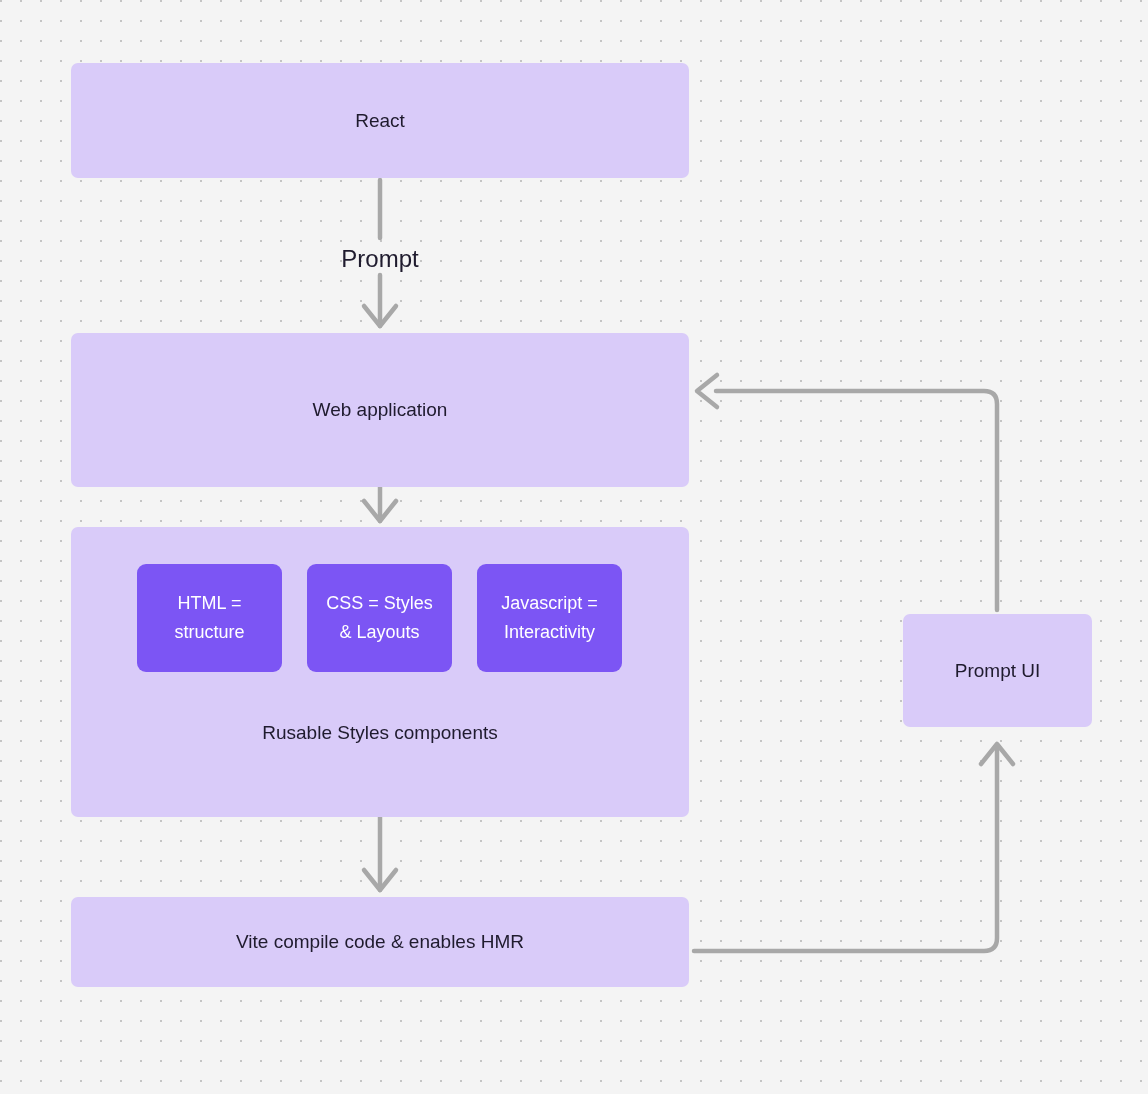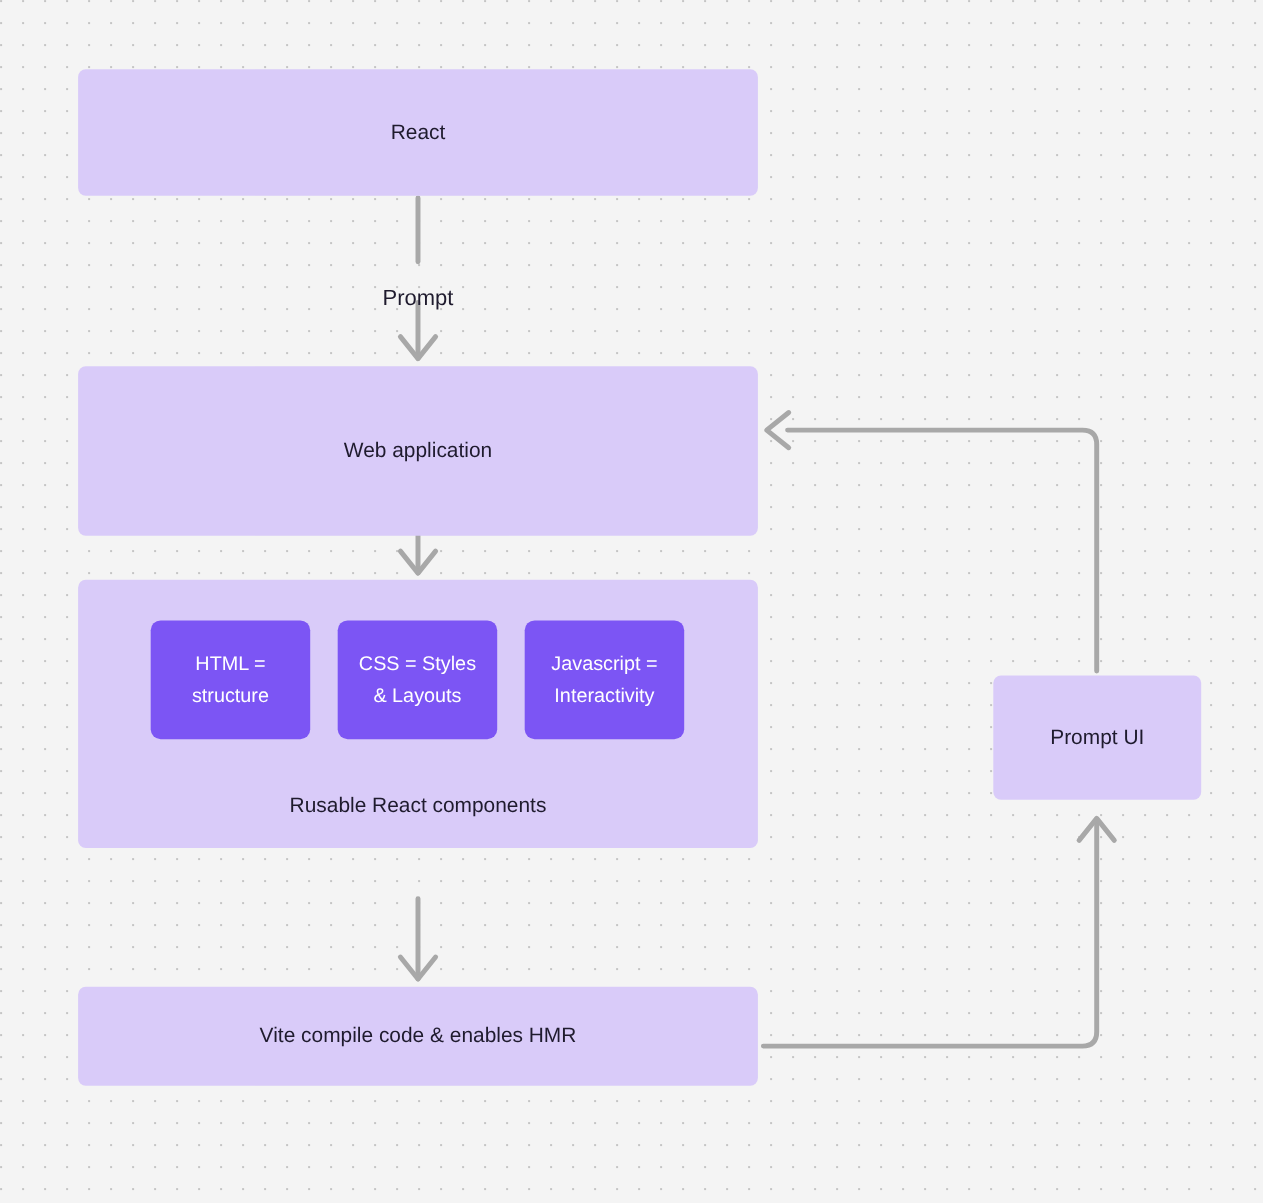--- a/index.html
+++ b/index.html
@@ -61,26 +61,25 @@
   }
   .group-caption {
     position: absolute;
     width: 100%;
     text-align: center;
     font-size: 19px;
     color: #1f1b2e;
   }
   .edge-label {
     position: absolute;
-    font-size: 20px;
+    font-size: 24px;
     color: #1f1b2e;
     background: transparent;
     text-align: center;
     white-space: nowrap;
-    margin-top: 15px;
   }
 </style>
 </head>
 <body>
 
 <div id="canvas">
 
   <svg class="edges" viewBox="0 0 1148 1094" width="1148" height="1094" xmlns="http://www.w3.org/2000/svg">
     <g fill="none" stroke="#a8a8a8" stroke-width="4.5" stroke-linecap="round" stroke-linejoin="round">
 
@@ -109,39 +108,39 @@
   </div>
 
   <div class="edge-label" style="left:330px; top:245px; width:100px;">
     <span>Prompt</span>
   </div>
 
   <div class="node" style="left:71px; top:333px; width:618px; height:154px;">
     <span>Web application</span>
   </div>
 
-  <div class="node node-group" style="left:71px; top:527px; width:618px; height:244px;">
+  <div class="node node-group" style="left:71px; top:527px; width:618px; height:290px;">
 
     <div class="chip" style="left:66px; top:37px; width:145px; height:108px;">
       <span>HTML =
 structure</span>
     </div>
 
     <div class="chip" style="left:236px; top:37px; width:145px; height:108px;">
       <span>CSS = Styles
 &amp; Layouts</span>
     </div>
 
     <div class="chip" style="left:406px; top:37px; width:145px; height:108px;">
       <span>Javascript =
 Interactivity</span>
     </div>
 
     <div class="group-caption" style="left:0; top:192px;">
-      <span>Rusable React components</span>
+      <span>Rusable Styles components</span>
     </div>
   </div>
 
   <div class="node" style="left:71px; top:897px; width:618px; height:90px;">
     <span>Vite compile code &amp; enables HMR</span>
   </div>
 
   <div class="node" style="left:903px; top:614px; width:189px; height:113px;">
     <span>Prompt UI</span>
   </div>

